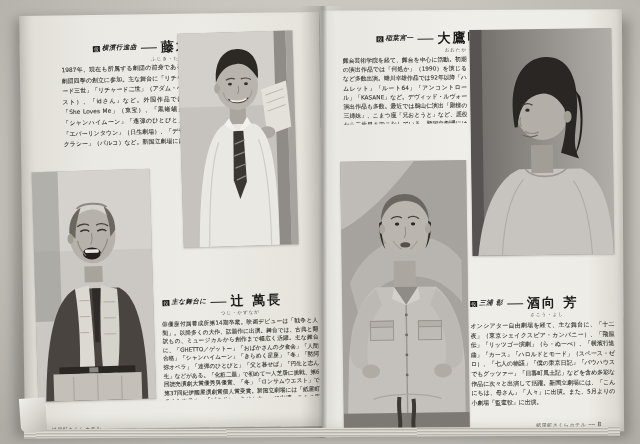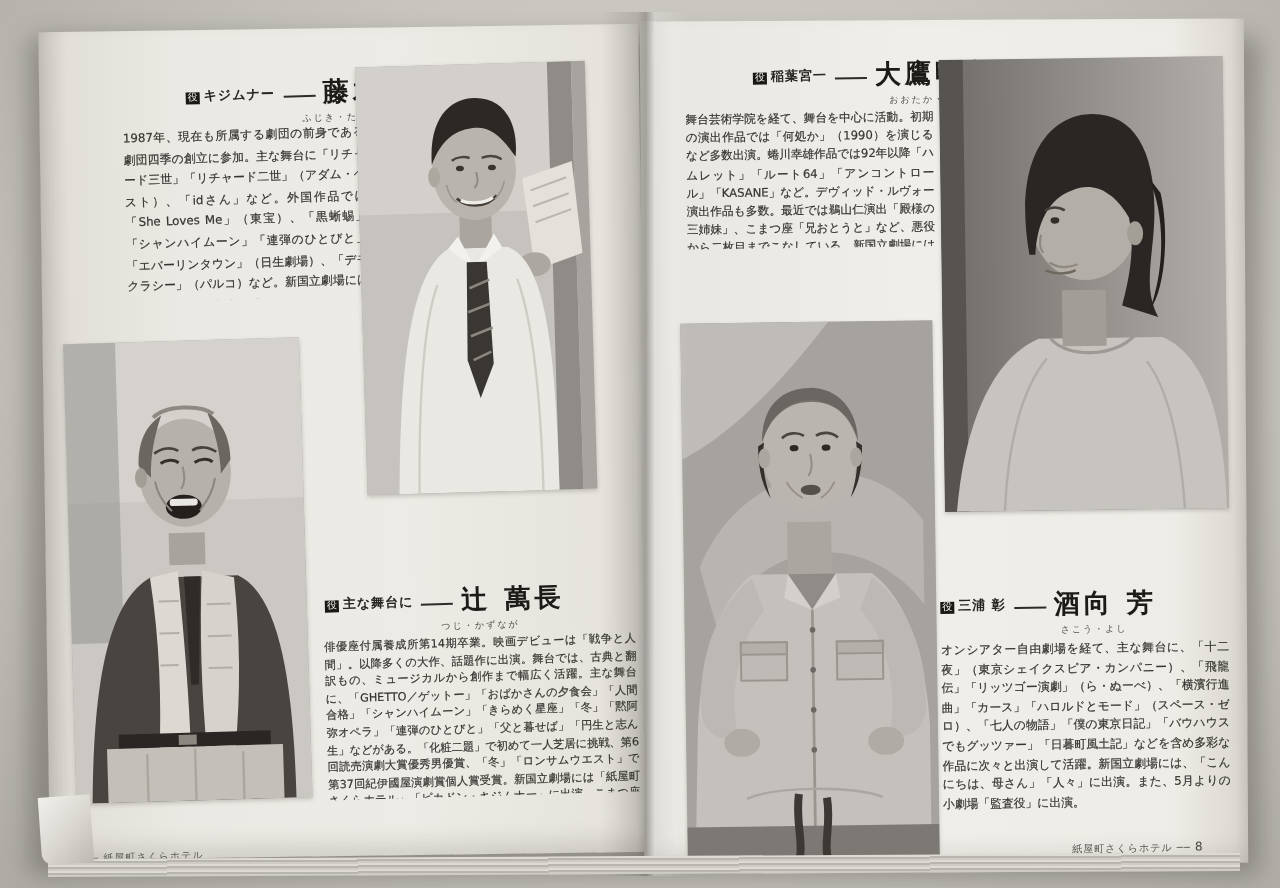--- a/index.html
+++ b/index.html
@@ -27,21 +27,21 @@
   .corner-curl{position:absolute;left:20px;top:398px;width:26px;height:34px;
          background:linear-gradient(135deg,#f2f0ec 0%,#d9d6d0 55%,#bcb9b3 100%);
          transform:rotate(-4deg);border-radius:0 0 0 6px;}
   .content{position:absolute;left:0;top:0;width:100%;height:100%;}
   .tilt-l{transform:rotate(-0.9deg);}
   .tilt-r{transform:rotate(-0.5deg);}
 
   .profile-header{position:absolute;display:flex;align-items:flex-end;white-space:nowrap;}
   .role-marker{display:inline-block;background:#191815;color:#f4f2ee;font-size:5px;line-height:6px;
          padding:0 1px;margin:0 2px 3px 0;}
-  .role-name{font-size:6.5px;font-weight:bold;color:#26251ف2;color:#262522;letter-spacing:.5px;margin-bottom:2px;}
+  .role-name{font-size:6.5px;font-weight:bold;color:#26251ف2;color:#262522;letter-spacing:.5px;margin-bottom:2px;font-style:italic;}
   .connector{display:inline-block;width:16px;height:1px;background:#2c2b28;margin:0 4px 5px 4px;}
   .actor-name{font-size:13px;font-weight:bold;color:#1c1b18;letter-spacing:2px;line-height:13px;}
   .furigana{position:absolute;font-size:4.5px;color:#4c4b47;letter-spacing:1px;}
   .bio{position:absolute;font-size:5.9px;color:#35342f;text-align:justify;overflow:hidden;
        -webkit-text-stroke:.1px #35342f;}
   .footer{position:absolute;font-size:5px;color:#55544f;letter-spacing:.5px;white-space:nowrap;}
   .footer .fnum{font-size:6px;color:#45443f;}
   .photo{position:absolute;background:#b5b2ad;box-shadow:0 1px 2px rgba(70,66,62,.25);}
   .photo svg{display:block;width:100%;height:100%;}
 </style>
@@ -49,21 +49,21 @@
 <body>
 
 <div class="scene">
   <div class="book-shadow"></div>
 
   <div class="page page-left">
     <div class="content tilt-l">
 
       <div class="profile-header" style="left:76px;top:26px;">
         <span class="role-marker">役</span>
-        <span class="role-name">キジムナー</span>
+        <span class="role-name">横濱行進曲</span>
         <span class="connector"></span>
         <span class="actor-name">藤木 孝</span>
       </div>
       <div class="furigana" style="left:134px;top:42px;">ふじき・たかし</div>
       <div class="bio" style="left:44px;top:48px;width:121px;height:86px;line-height:10.6px;">1987年、現在も所属する劇団の前身である劇団四季の創立に参加。主な舞台に「リチャード三世」「リチャード二世」（アダム・ベスト）、「idさん」など。外国作品では「She Loves Me」（東宝）、「黒蜥蜴」「シャンハイムーン」「連弾のひとびと」「エバーリンタウン」（日生劇場）、「デモクラシー」（パルコ）など。新国立劇場には「藪原検校」に出演。「ザ・ロッキーホラーショウ」で第12回菊田一夫演劇賞、「ナイチンゲールではなく」で第38回紀伊國屋演劇賞個人賞受賞。</div>
 
       <figure class="photo" style="left:161px;top:20px;width:115px;height:214px;margin:0;">
         <svg viewBox="0 0 115 214" preserveAspectRatio="none">
           <rect width="115" height="214" fill="#c6c3be"></rect>
           <rect width="115" height="74" fill="#d3d0cb"></rect>

